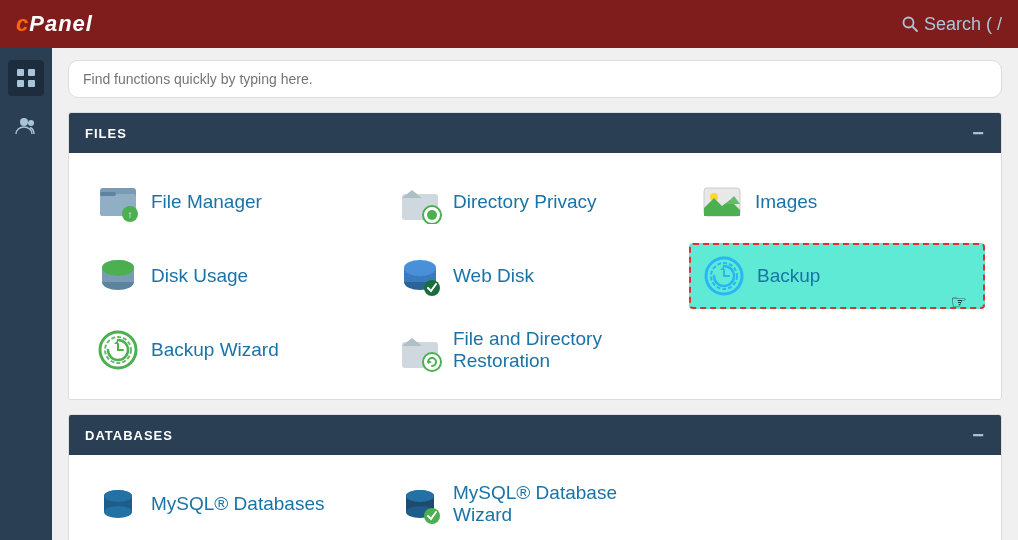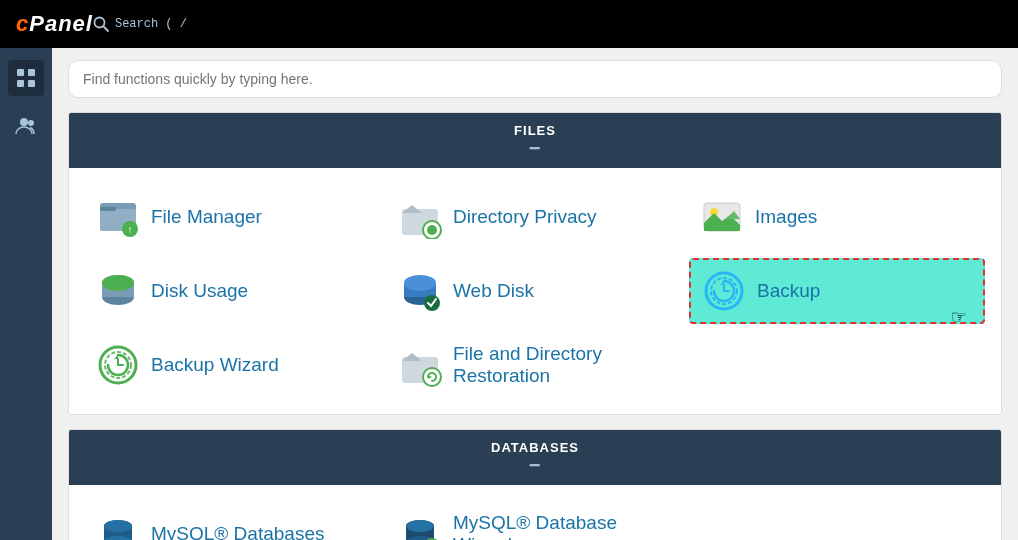--- a/index.html
+++ b/index.html
@@ -1,40 +1,40 @@
 <!DOCTYPE html>
 <html><head>
   <meta charset="utf-8">
   <style>
     * { box-sizing: border-box; margin: 0; padding: 0; }
     body { font-family: 'Lucida Grande', Tahoma, Arial, sans-serif; background: #f0f0f0; min-width: 1018px; }
 
     
     .navbar {
-      background: #000000;
+      background: #7f1d1d;
       height: 48px;
       display: flex;
       align-items: center;
+      justify-content: space-between;
       padding: 0 16px;
     }
     .navbar-logo {
       color: #fff;
       font-size: 22px;
       font-style: italic;
       font-weight: bold;
       letter-spacing: 1px;
     }
     .navbar-logo span { color: #ff6600; }
     .navbar-search {
       display: flex;
       align-items: center;
       color: #aac4d8;
-      font-size: 12px;
+      font-size: 18px;
       cursor: pointer;
-      font-family: Liberation Mono, monospace;
     }
     .navbar-search .search-icon-svg {
       margin-right: 6px;
     }
 
     
     .layout {
       display: flex;
       height: calc(100vh - 48px);
     }
@@ -91,21 +91,20 @@
     .section-header {
       background: #2a3f54;
       color: #fff;
       font-size: 13px;
       font-weight: bold;
       letter-spacing: 1px;
       padding: 10px 16px;
       display: flex;
       align-items: center;
       justify-content: space-between;
-      flex-direction: column;
     }
     .section-header .collapse-btn {
       color: #aac4d8;
       font-size: 20px;
       cursor: pointer;
       line-height: 1;
     }
     .section-body {
       padding: 18px 16px;
       display: grid;

